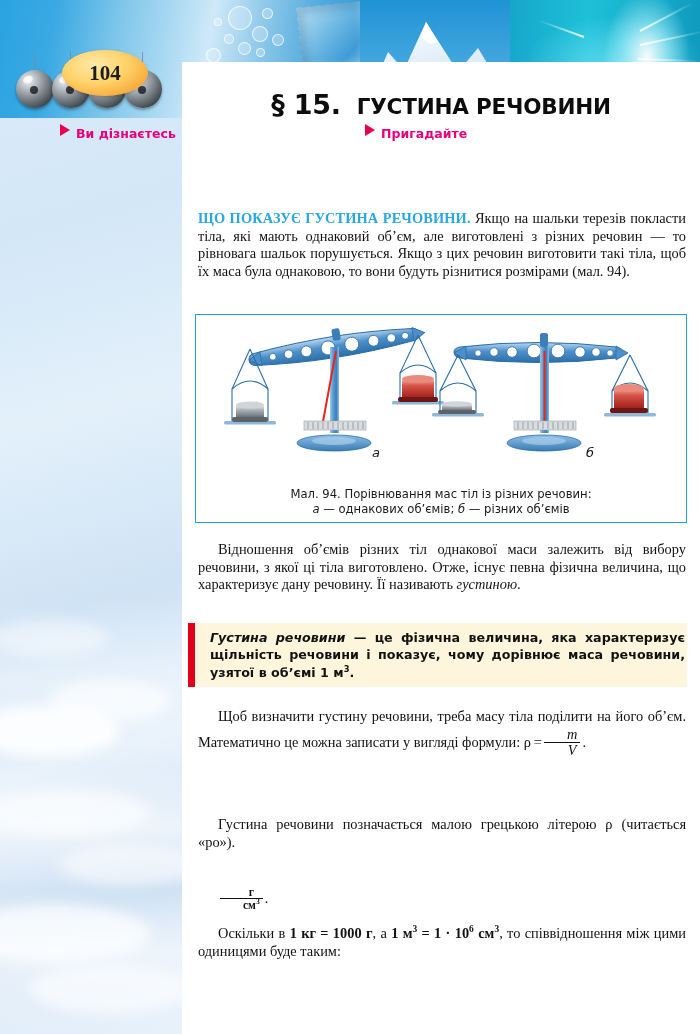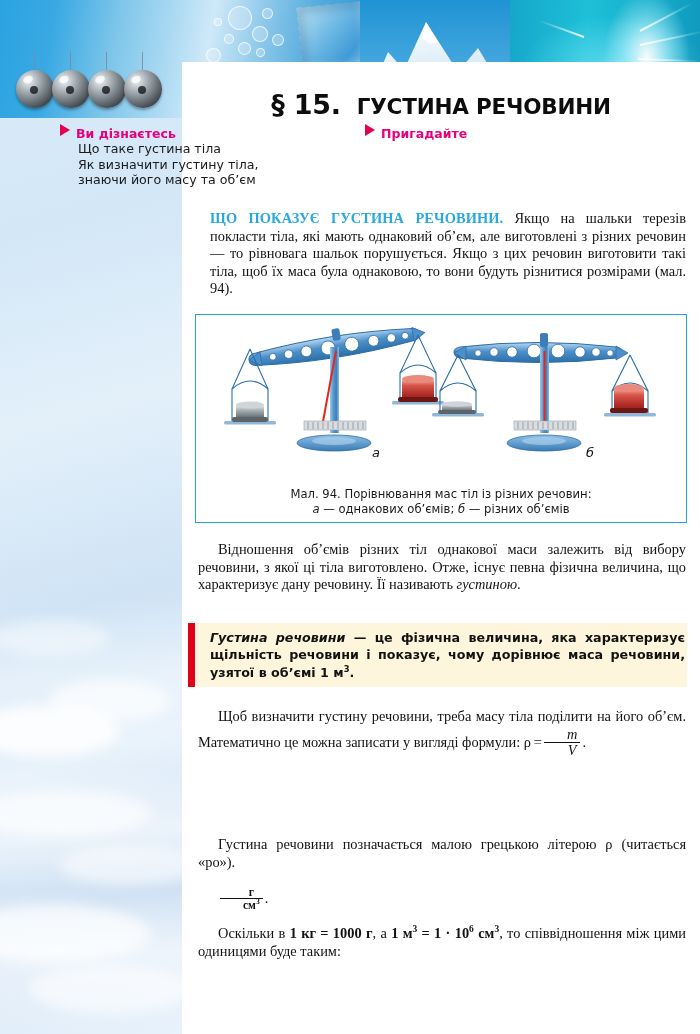--- a/index.html
+++ b/index.html
@@ -125,21 +125,21 @@
   }
 
   
   .col{position:absolute;left:198px;width:488px;}
   p.tx{
     margin:0 0 0 0;
     font-family:"Liberation Serif",serif;font-size:14.4px;line-height:17.6px;
     color:#121212;text-align:justify;text-indent:20px;
     hyphens:auto;
   }
-  p.tx.noind{text-indent:0;margin-left:12px;}
+  p.tx.noind{text-indent:0;}
   .lead{
     font-family:"Liberation Serif",serif;font-weight:700;
     color:#29a8e0;letter-spacing:.1px;
   }
   .ital{font-style:italic;}
 
   
   .figbox{
     position:absolute;left:195px;top:314px;width:492px;height:209px;
     border:1.4px solid #1fa5dd;background:#ffffff;box-sizing:border-box;
@@ -257,37 +257,33 @@
       <div class="ball" style="left:74px;">
         <span class="glint"></span>
         <span class="dot"></span>
       </div>
     <div class="wire" style="left:128px;"></div>
       <div class="ball" style="left:110px;">
         <span class="glint"></span>
         <span class="dot"></span>
       </div>
   </div>
+  <div class="pagenum">104</div>
 
   <h1 class="sect-title">
     <span class="num">§</span><span class="num">&nbsp;</span><span class="num">15.</span>
     <span class="cap">&nbsp;</span><span class="cap">ГУСТИНА РЕЧОВИНИ</span>
   </h1>
 
   <div class="intro">
 
     <div class="intro-col left">
       <div class="intro-head">
         <span class="tri"></span><span>Ви дізнаєтесь</span>
       </div>
-      <ul class="intro-list">
-        <li>Що таке густина тіла</li>
-        <li>Як визначити густину тіла,</li>
-        <li>знаючи його масу та об’єм</li>
-      </ul>
     </div>
 
     <div class="intro-col right">
       <div class="intro-head">
         <span class="tri"></span><span>Пригадайте</span>
       </div>
     </div>
   </div>
 
   <div class="col" style="top:210px;">
@@ -482,21 +478,21 @@
 
   <div class="defbox">
     <div class="defbar"></div>
     <div class="deftext"><em>Густина речовини</em><span> — це фізична величина, яка характеризує щільність речовини і показує, чому дорівнює маса речовини, узятої в об’ємі 1 м</span><sup>3</sup><span>.</span></div>
   </div>
 
   <div class="col" style="top:705px;">
     <p class="tx" style="line-height:23px;"><span>Щоб визначити густину речовини, треба масу тіла поділити на його об’єм. Математично це можна записати у вигляді формули: </span><span class="mi" style="font-style:normal;">ρ</span> <span>=</span><span class="frac"><span class="n mi">m</span><span class="d mi">V</span></span><span>.</span></p>
   </div>
 
-  <div class="col" style="top:836px;">
+  <div class="col" style="top:816px;">
     <p class="tx">Густина речовини позначається малою грецькою літерою ρ (читається «ро»).</p>
   </div>
 
 
   <div class="col" style="top:885px;">
     <p class="tx" style="line-height:26px;text-align:left;"><span class="frac"><span class="n unit small-frac">г</span><span class="d unit small-frac"><span>см</span><sup>3</sup></span></span><span>.</span></p>
   </div>
 
   <div class="col" style="top:925px;">
     <p class="tx"><span>Оскільки в </span><b>1 кг = 1000 г</b><span>, а </span><b><span>1 м</span><sup>3</sup><span> = 1 · 10</span><sup>6</sup><span> см</span><sup>3</sup></b><span>, то співвідношення між цими одиницями буде таким:</span></p>

